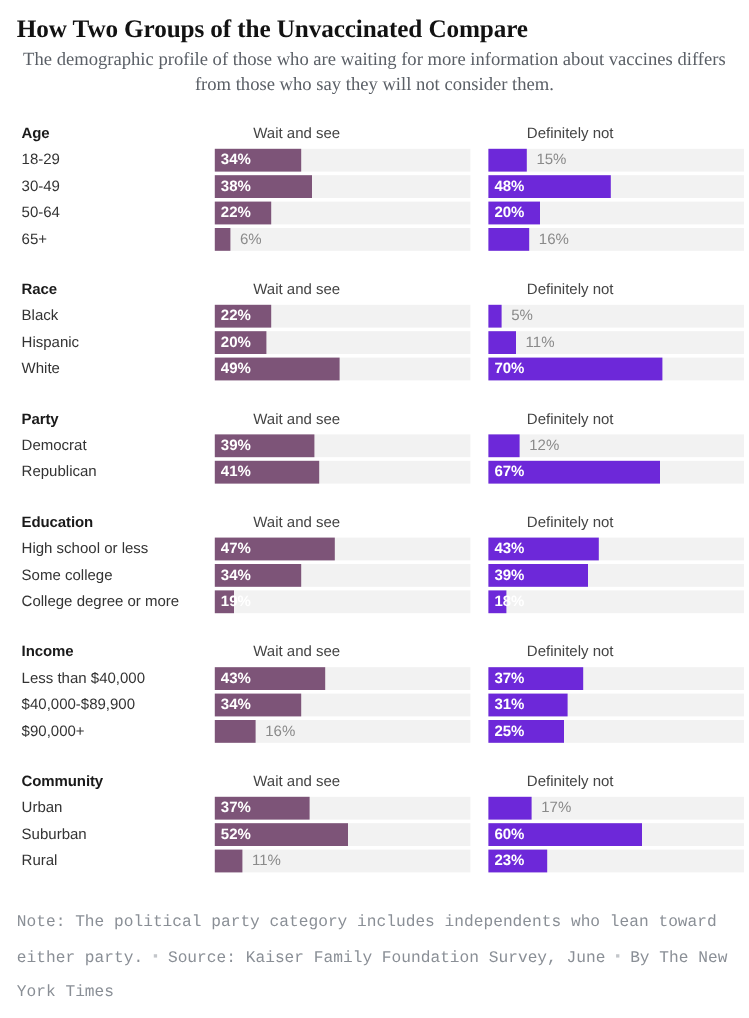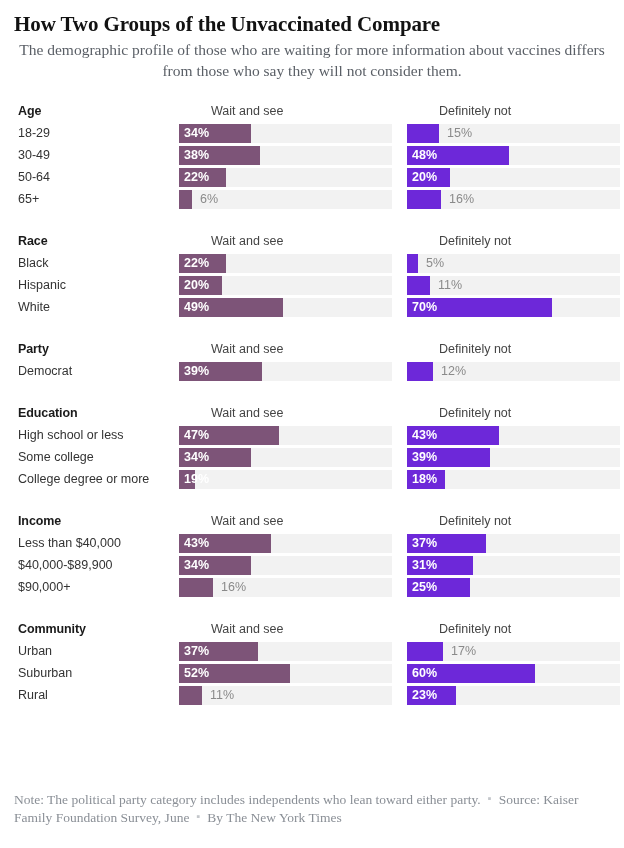--- a/index.html
+++ b/index.html
@@ -120,25 +120,25 @@
   .val.outside {
     color: #8a8a8a;
     font-weight: 400;
   }
 
   
   .footer {
     position: absolute;
     left: 14px;
     right: 14px;
-    bottom: 22px;
-    font-family: Liberation Serif, serif;
+    bottom: 6px;
+    font-family: Liberation Mono, monospace;
     font-size: 13.5px;
     color: #8a8f96;
-    line-height: 16px;
+    line-height: 28px;
   }
   .sep {
     display: inline-block;
     color: #c3c6ca;
     padding: 0 7px;
     font-size: 11px;
     vertical-align: 2px;
   }
 </style>
 </head>
@@ -261,20 +261,33 @@
           <div class="track left-col">
             <div class="bar wait" style="width: 83px;">
               <div class="val inside">39%</div>
             </div>
           </div>
           <div class="track right-col">
             <div class="bar never" style="width: 26px;"></div>
             <div class="val outside" style="left: 34px;">12%</div>
           </div>
         </div>
+        <div class="row">
+          <div class="row-label">Republican</div>
+          <div class="track left-col">
+            <div class="bar wait" style="width: 87px;">
+              <div class="val inside">41%</div>
+            </div>
+          </div>
+          <div class="track right-col">
+            <div class="bar never" style="width: 143px;">
+              <div class="val inside">67%</div>
+            </div>
+          </div>
+        </div>
       </div>
       <div class="section">
         <div class="section-head">
           <div class="group-name">Education</div>
           <div class="col-head left-col">Wait and see</div>
           <div class="col-head right-col">Definitely not</div>
         </div>
         <div class="row">
           <div class="row-label">High school or less</div>
           <div class="track left-col">
@@ -302,21 +315,21 @@
           </div>
         </div>
         <div class="row">
           <div class="row-label">College degree or more</div>
           <div class="track left-col">
             <div class="bar wait" style="width: 16px;">
               <div class="val inside">19%</div>
             </div>
           </div>
           <div class="track right-col">
-            <div class="bar never" style="width: 38px;">
+            <div class="bar never" style="width: 15px;">
               <div class="val inside">18%</div>
             </div>
           </div>
         </div>
       </div>
       <div class="section">
         <div class="section-head">
           <div class="group-name">Income</div>
           <div class="col-head left-col">Wait and see</div>
           <div class="col-head right-col">Definitely not</div>

